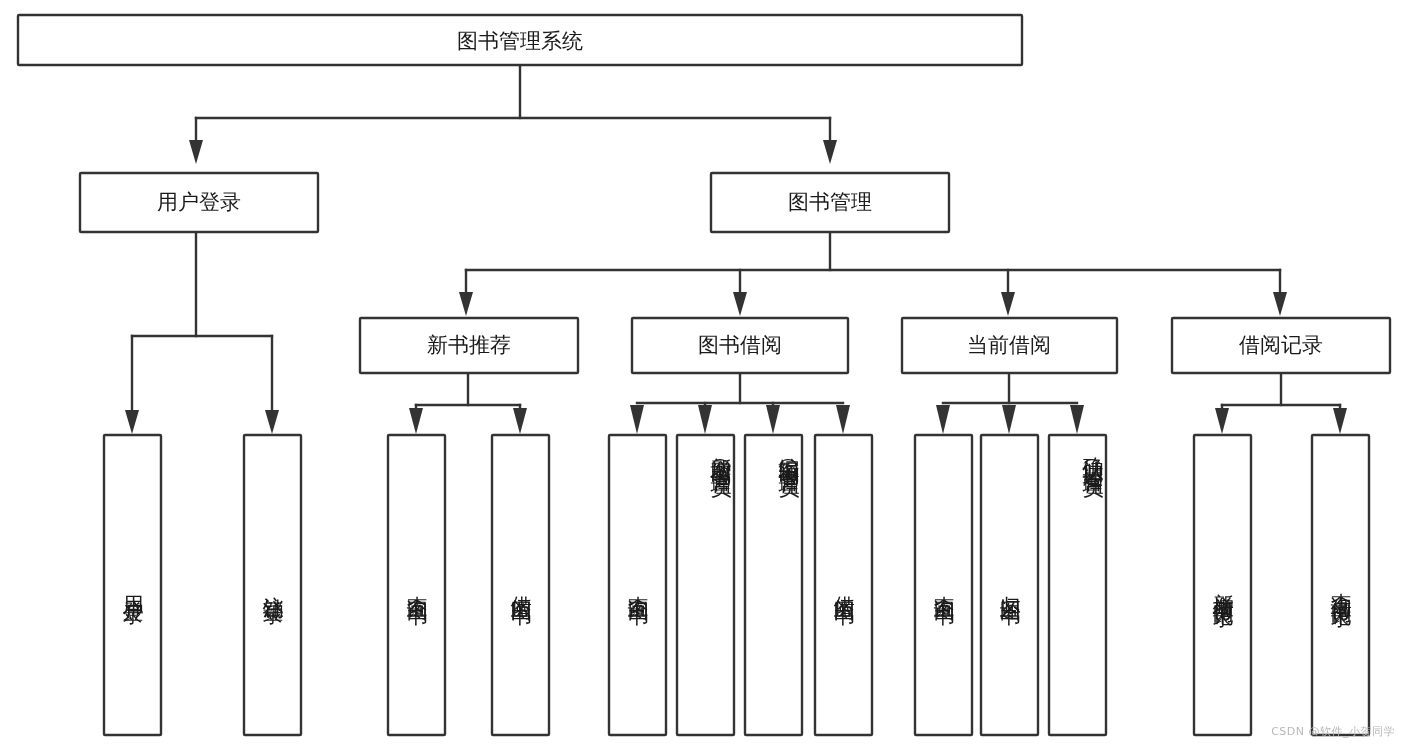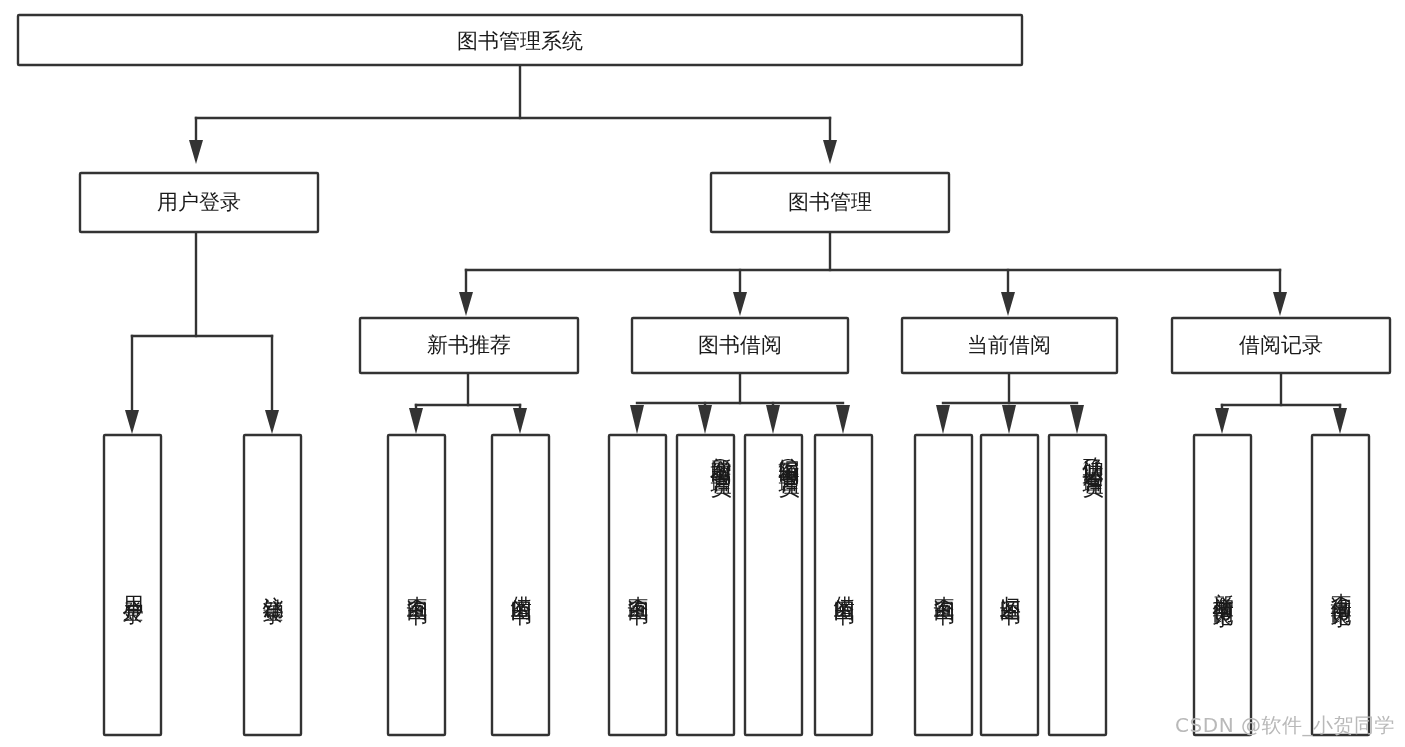--- a/index.html
+++ b/index.html
@@ -59,21 +59,21 @@
     letter-spacing: 3px;
     white-space: nowrap;
     text-align: center;
     pointer-events: none;
   }
   .watermark {
     position: absolute;
     right: 10px;
     bottom: 8px;
     font-family: "DejaVu Sans", "Liberation Sans", sans-serif;
-    font-size: 20px;
+    font-size: 11px;
     color: #b9b9b9;
     letter-spacing: 0.5px;
     white-space: nowrap;
   }
 </style>
 </head>
 <body>
 
 <div id="diagram-root">
 

